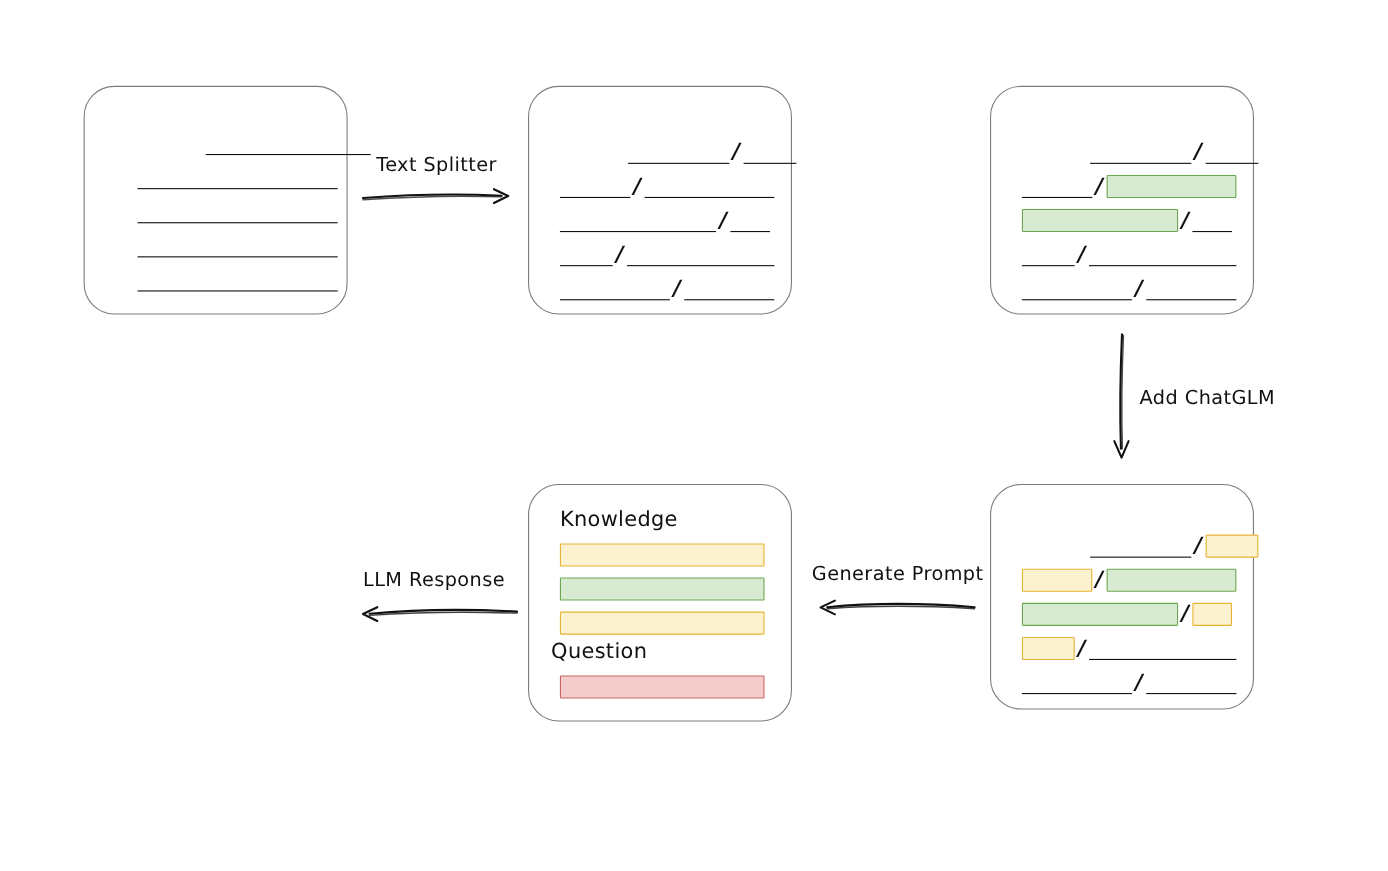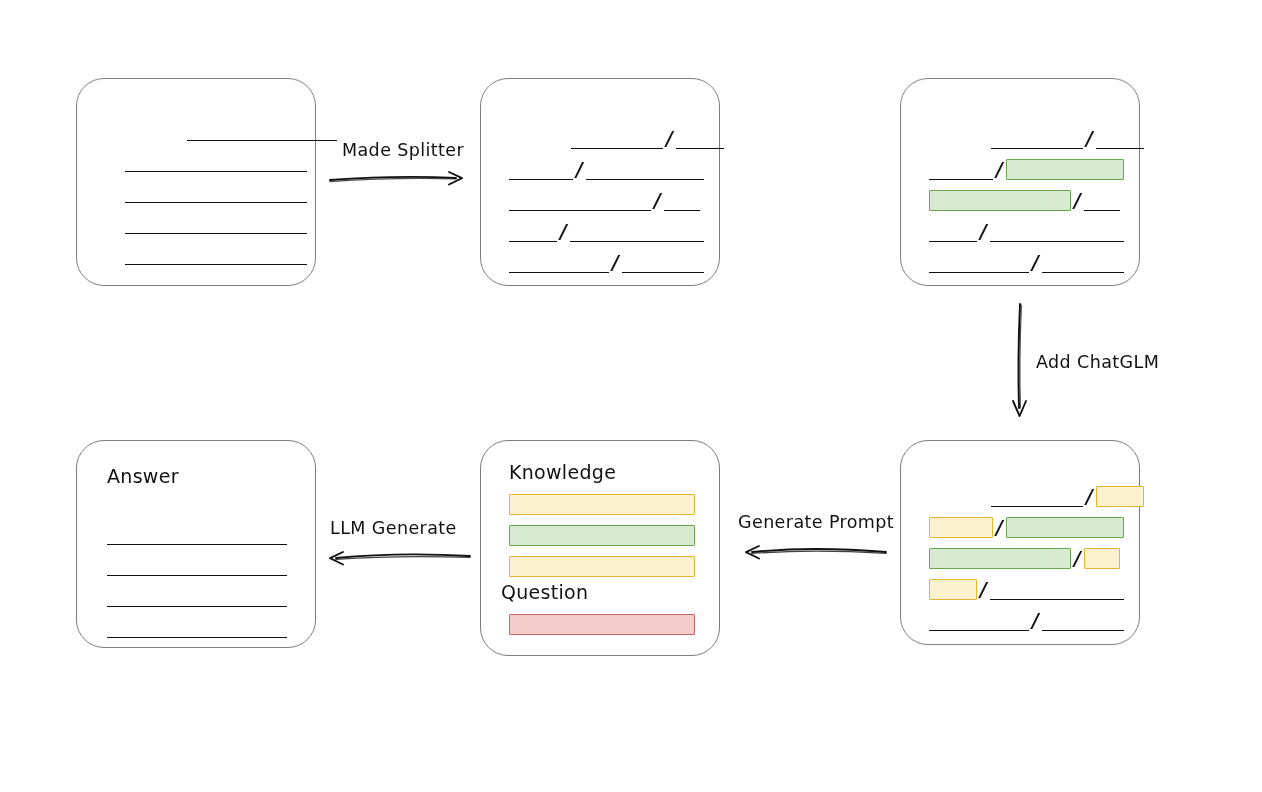--- a/index.html
+++ b/index.html
@@ -169,37 +169,20 @@
           <div class="seg-line" style="width: 134px;"></div>
         </div>
         <div class="row" style="left: 28px; top: 172px;">
           <div class="seg-line" style="width: 100px;"></div>
           <span class="slash">/</span>
           <div class="seg-line" style="width: 82px;"></div>
         </div>
       </div>
   </div>
 
-  <div class="card" style="left:76px;top:440px;width:240px;height:208px;">
-    <div class="card-heading" style="left:30px;top:24px;">Answer</div>
-    <div class="card-inner">
-        <div class="row" style="left: 30px; top: 82px;">
-          <div class="seg-line" style="width: 180px;"></div>
-        </div>
-        <div class="row" style="left: 30px; top: 113px;">
-          <div class="seg-line" style="width: 180px;"></div>
-        </div>
-        <div class="row" style="left: 30px; top: 144px;">
-          <div class="seg-line" style="width: 180px;"></div>
-        </div>
-        <div class="row" style="left: 30px; top: 175px;">
-          <div class="seg-line" style="width: 180px;"></div>
-        </div>
-      </div>
-  </div>
 
   <div class="card" style="left:480px;top:440px;width:240px;height:216px;">
     <div class="card-heading" style="left:28px;top:20px;">Knowledge</div>
     <div class="card-inner">
         <div class="row" style="left: 28px; top: 52px;">
           <div class="seg-chip chip-yellow" style="width: 186px;"></div>
         </div>
         <div class="row" style="left: 28px; top: 83px;">
           <div class="seg-chip chip-green" style="width: 186px;"></div>
         </div>
@@ -239,21 +222,21 @@
         </div>
         <div class="row" style="left: 28px; top: 168px;">
           <div class="seg-line" style="width: 100px;"></div>
           <span class="slash">/</span>
           <div class="seg-line" style="width: 82px;"></div>
         </div>
       </div>
   </div>
 
   <div class="arrow-group" style="left:328px;top:140px;width:140px;height:50px;">
-    <div class="arrow-label" style="left:14px;top:0px;">Made Splitter</div>
+    <div class="arrow-label" style="left:14px;top:0px;">Text Splitter</div>
     <svg class="arrow-svg" style="left:0;top:26px;" width="140" height="24" viewBox="0 0 140 24">
       <path d="M2,14 Q70,9 128,12" fill="none" stroke="#111" stroke-width="1.9" stroke-linecap="round"></path>
       <path d="M2,15.6 Q70,11 128,13" fill="none" stroke="#111" stroke-width="1.2" stroke-linecap="round" opacity="0.75"></path>
       <path d="M121,6 L134,12.2 L121,18.5" fill="none" stroke="#111" stroke-width="1.9" stroke-linejoin="round" stroke-linecap="round"></path>
     </svg>
   </div>
 
 
   <div class="arrow-group" style="left:1000px;top:302px;width:160px;height:120px;">
     <div class="arrow-label" style="left:36px;top:50px;">Add ChatGLM</div>
@@ -267,21 +250,21 @@
   <div class="arrow-group" style="left:738px;top:512px;width:150px;height:50px;">
     <div class="arrow-label" style="left:0px;top:0px;text-align:center;">Generate Prompt</div>
     <svg class="arrow-svg" style="left:0;top:28px;" width="150" height="24" viewBox="0 0 150 24">
       <path d="M148,12 Q76,6 14,12" fill="none" stroke="#111" stroke-width="1.9" stroke-linecap="round"></path>
       <path d="M148,13.4 Q76,9 14,13.4" fill="none" stroke="#111" stroke-width="1.3" stroke-linecap="round" opacity="0.8"></path>
       <path d="M21,6 L8,12.2 L21,18.5" fill="none" stroke="#111" stroke-width="1.9" stroke-linejoin="round" stroke-linecap="round"></path>
     </svg>
   </div>
 
   <div class="arrow-group" style="left:322px;top:518px;width:150px;height:50px;">
-    <div class="arrow-label" style="left:8px;top:0px;">LLM Generate</div>
+    <div class="arrow-label" style="left:8px;top:0px;">LLM Response</div>
     <svg class="arrow-svg" style="left:0;top:28px;" width="150" height="24" viewBox="0 0 150 24">
       <path d="M148,10 Q76,6 14,12" fill="none" stroke="#111" stroke-width="1.9" stroke-linecap="round"></path>
       <path d="M148,11.4 Q76,9 14,13.4" fill="none" stroke="#111" stroke-width="1.3" stroke-linecap="round" opacity="0.8"></path>
       <path d="M21,6 L8,12.2 L21,18.5" fill="none" stroke="#111" stroke-width="1.9" stroke-linejoin="round" stroke-linecap="round"></path>
     </svg>
   </div>
 
 
 </div>
 

